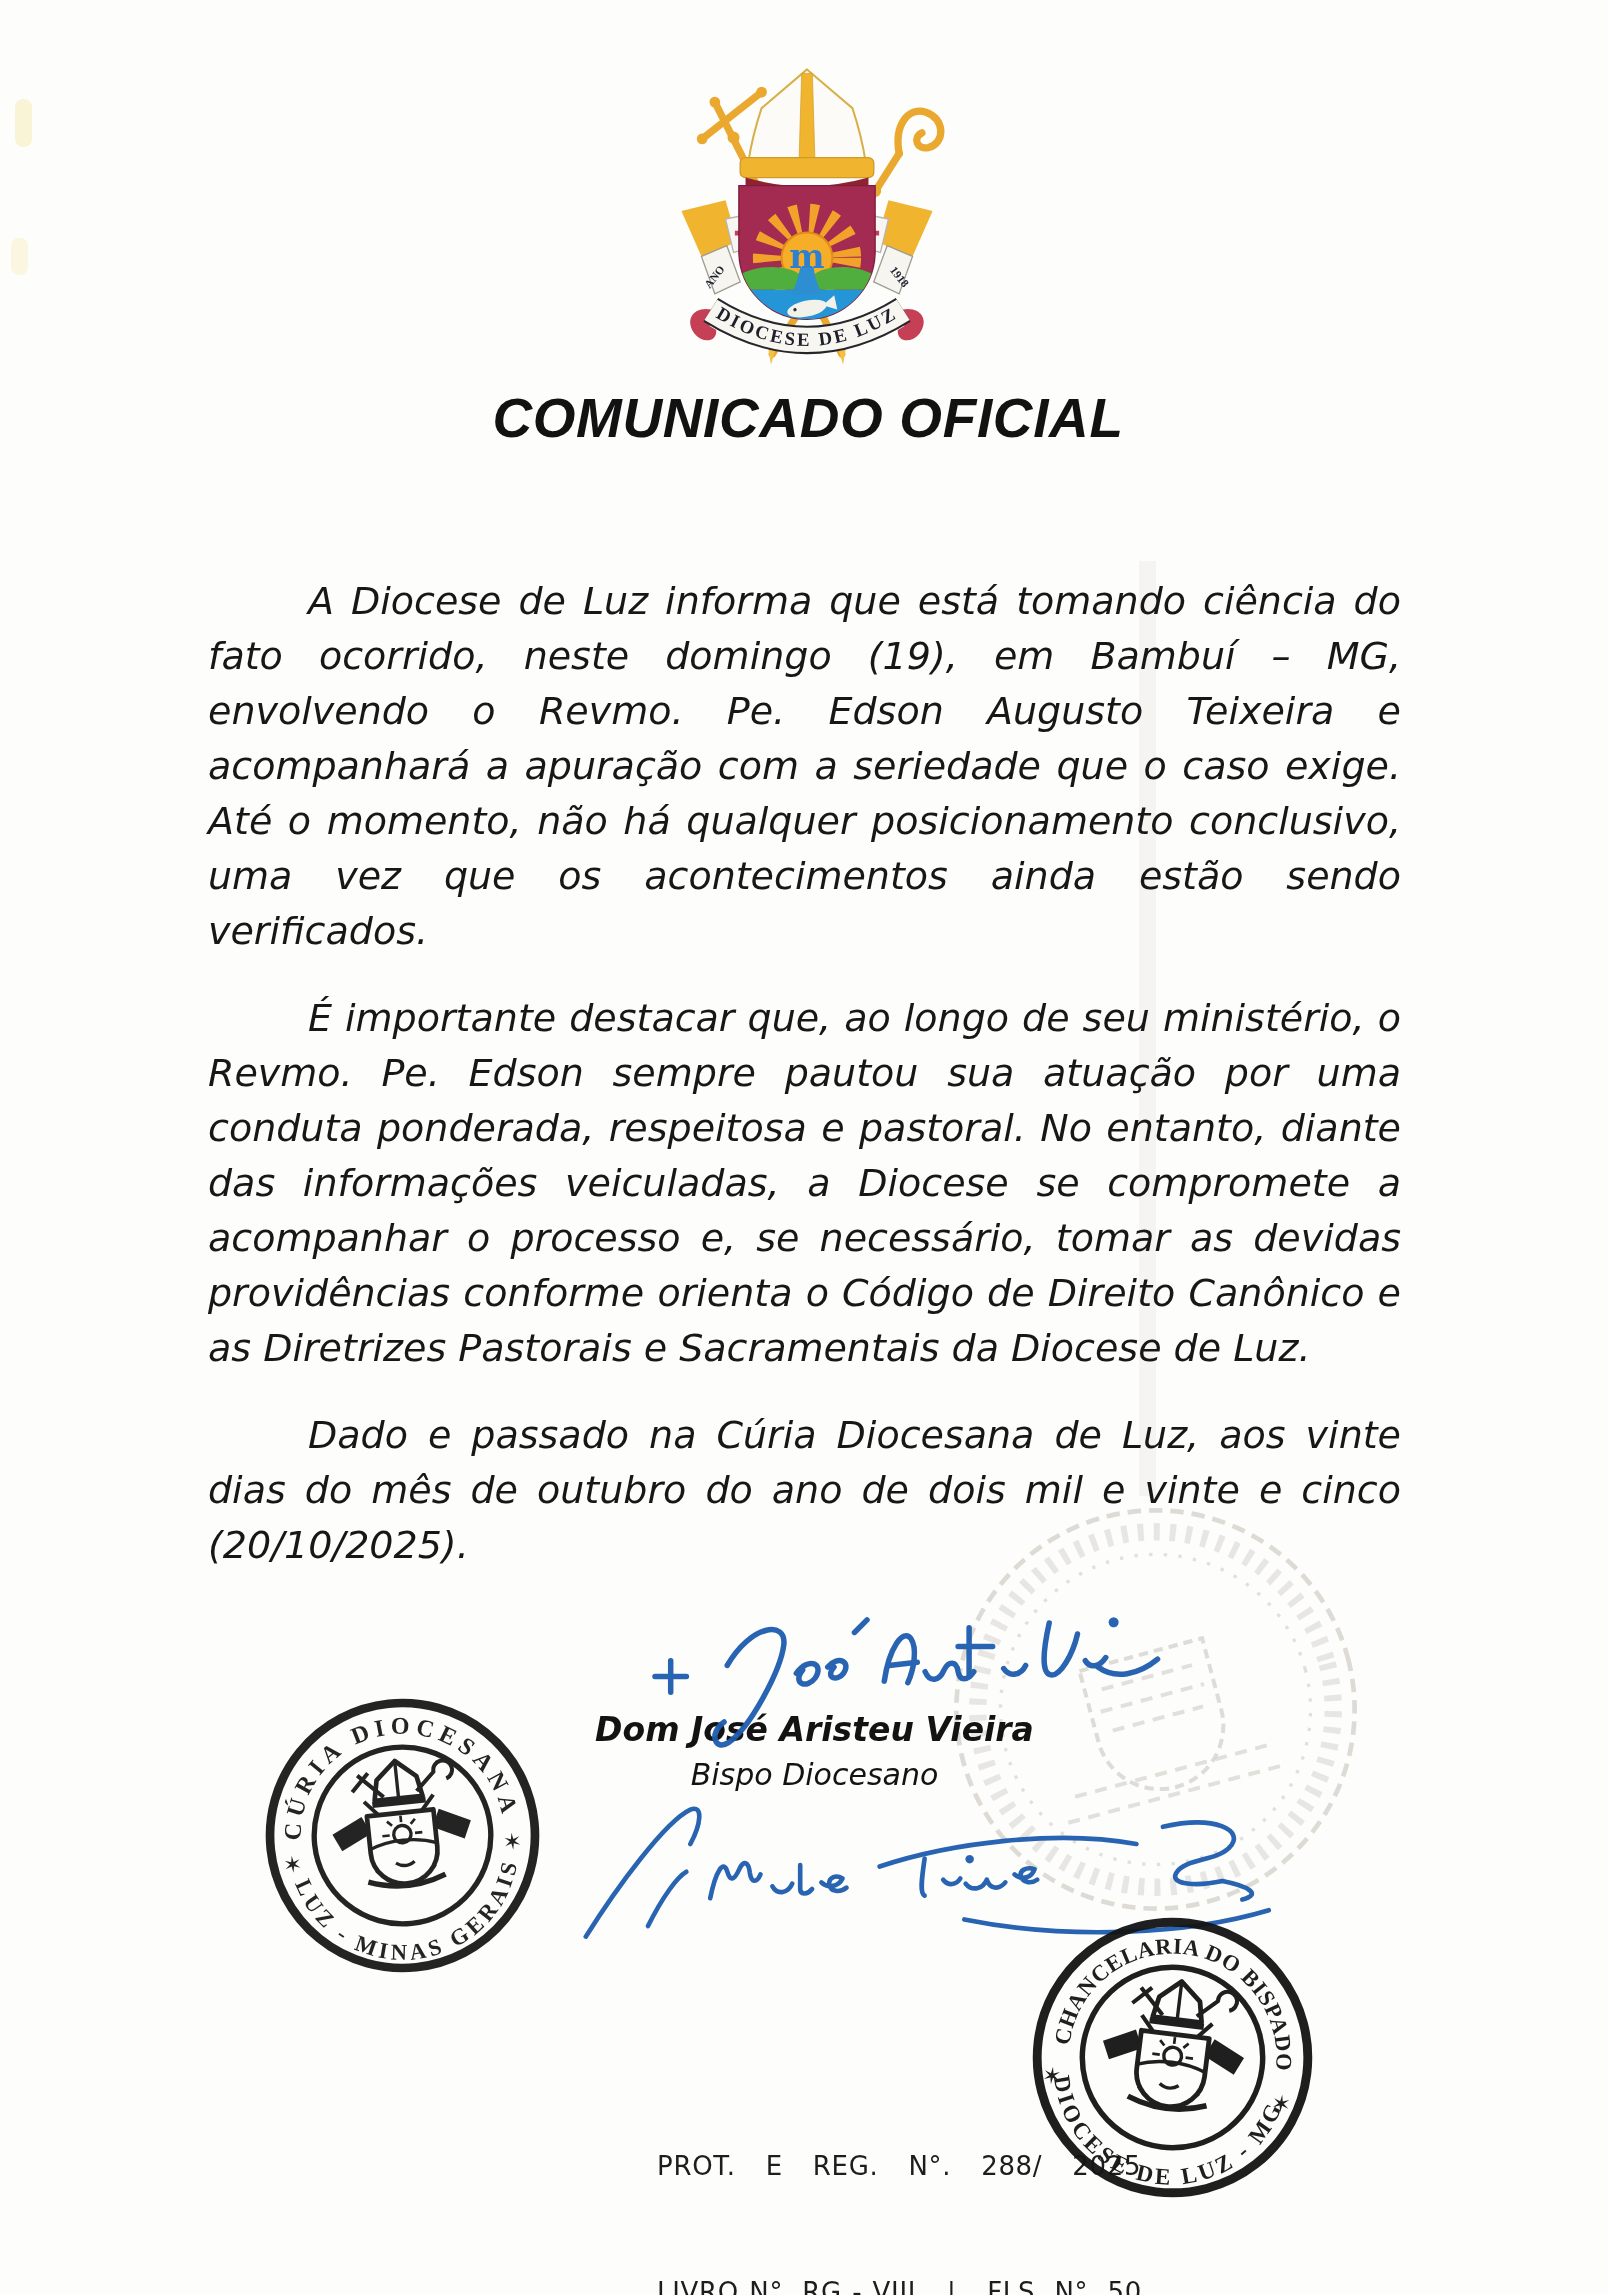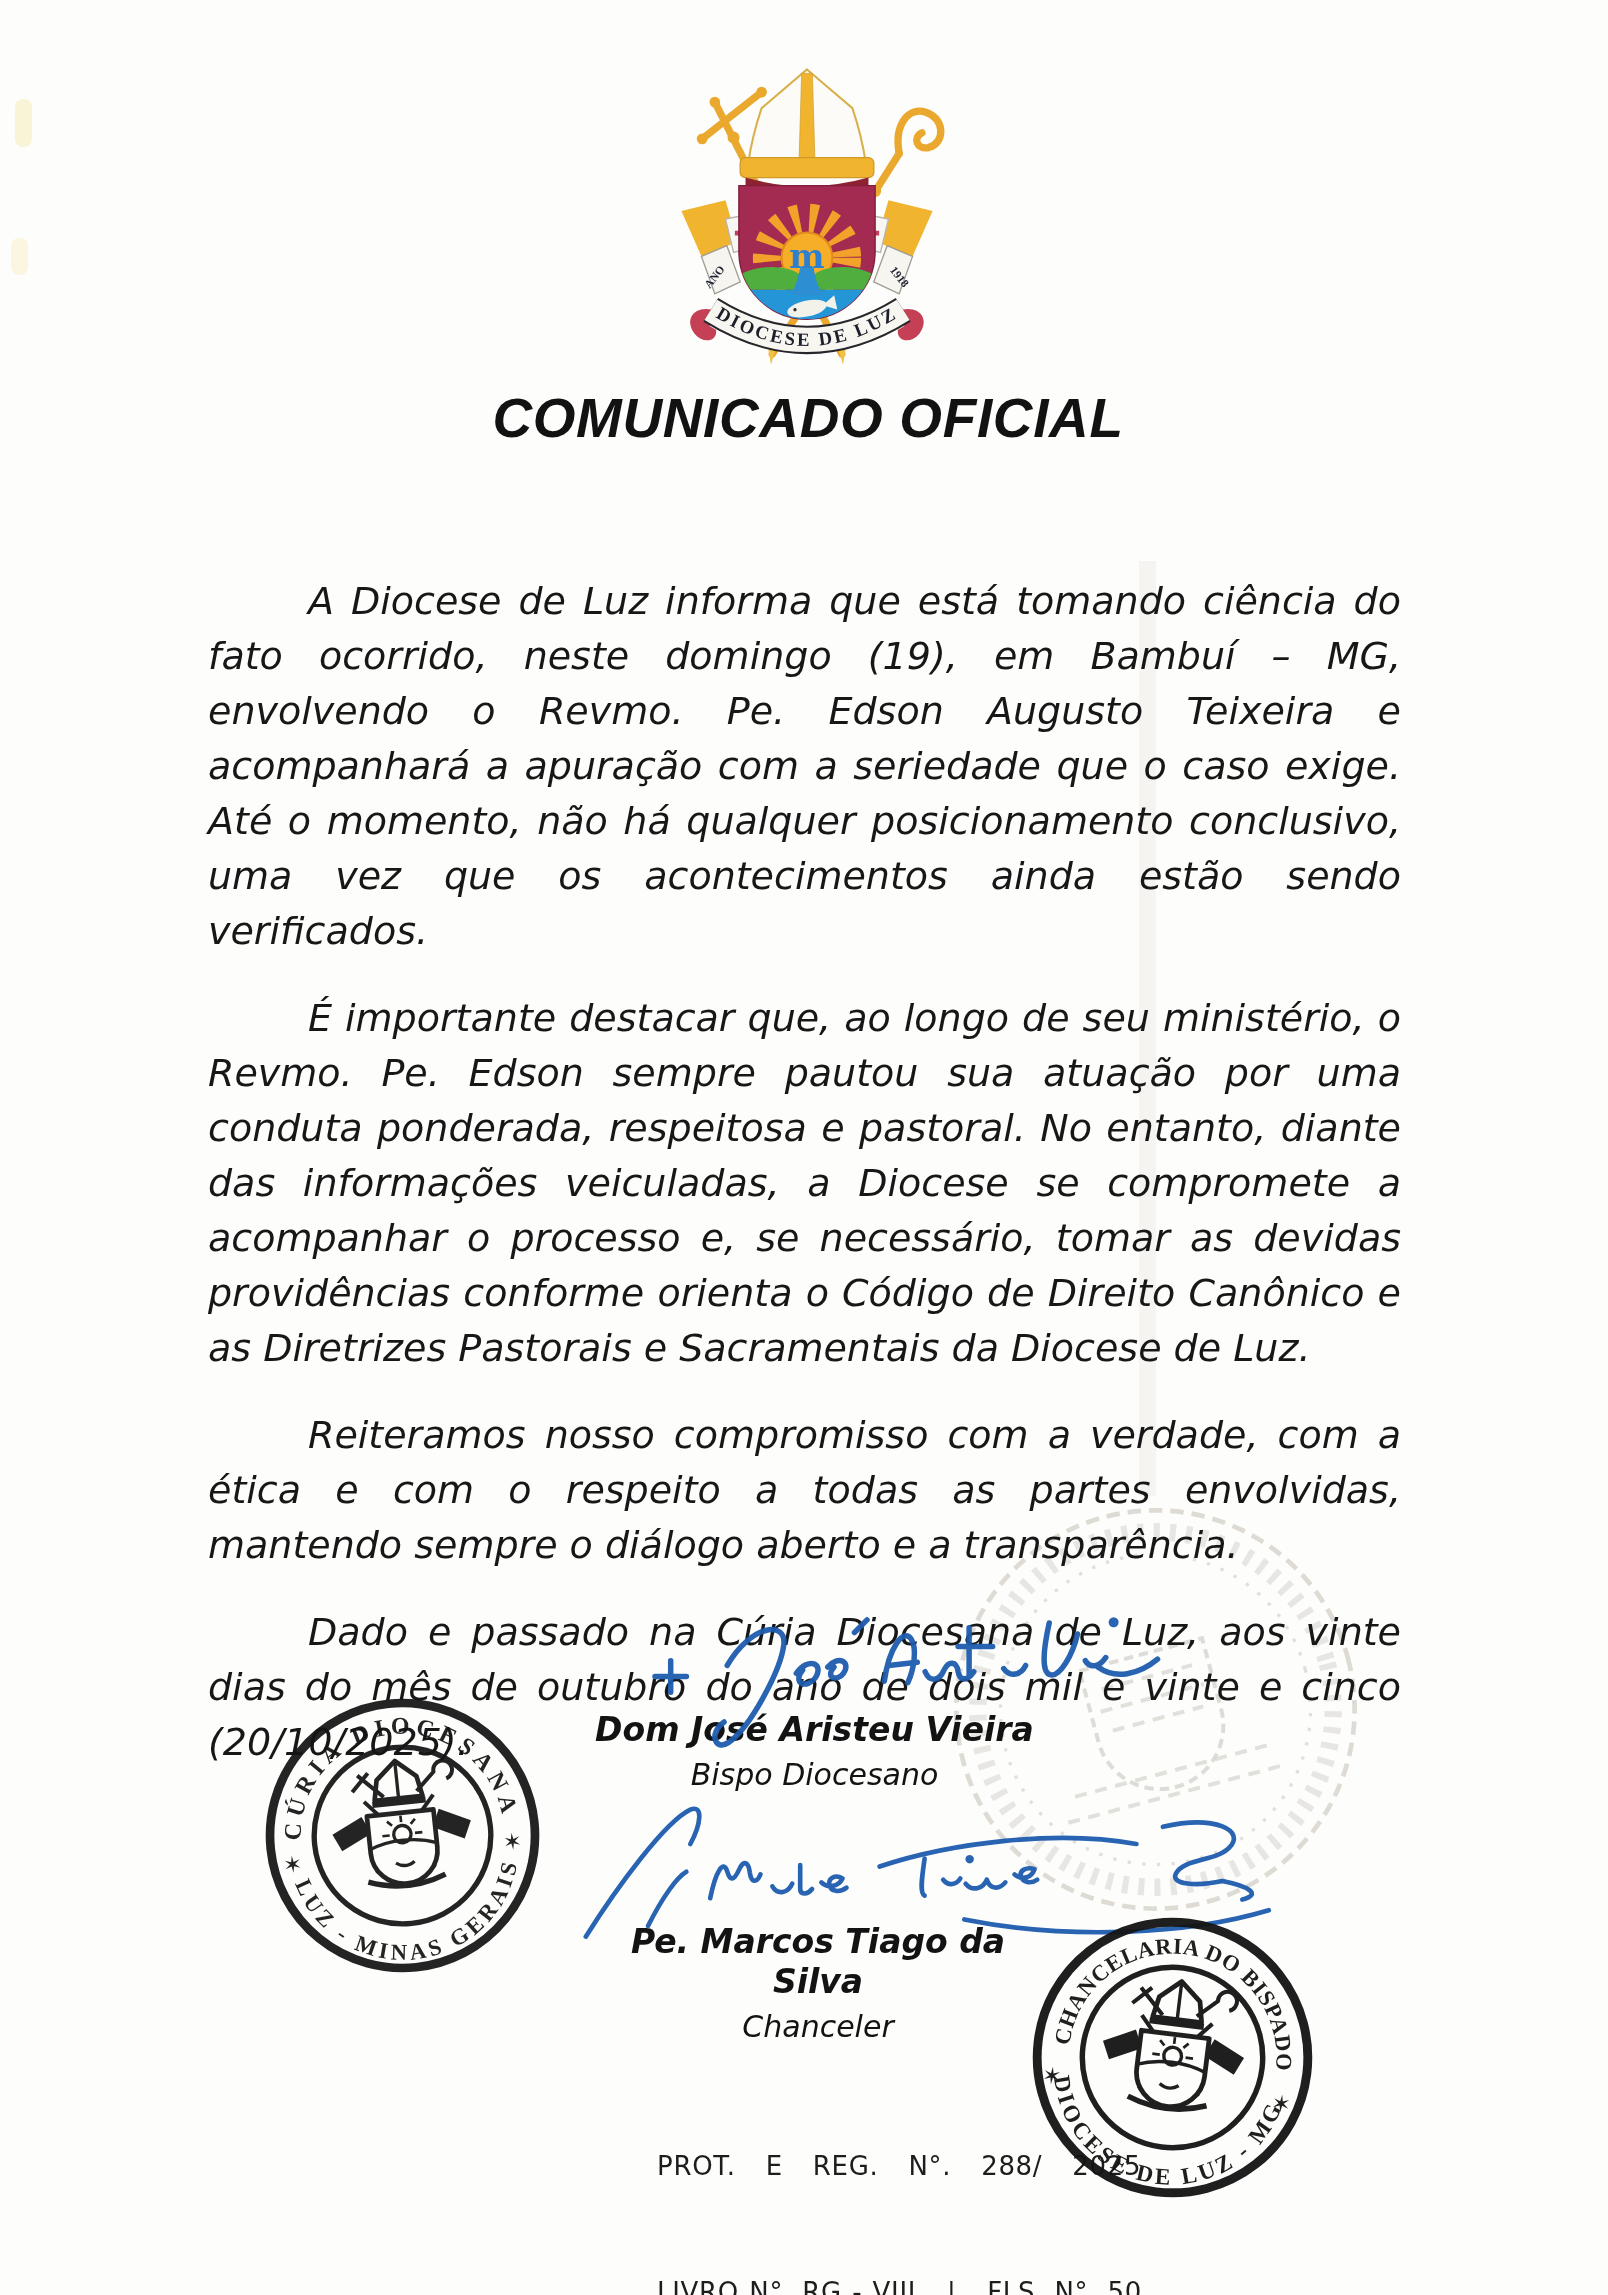--- a/index.html
+++ b/index.html
@@ -121,21 +121,20 @@
         <textPath href="#bannerTextPath" startOffset="50%" text-anchor="middle">DIOCESE DE LUZ</textPath>
       </text>
     </g>
   </svg>
 
   <div class="doc-title">COMUNICADO OFICIAL</div>
 
   <div class="body-text">
     <p class="body-par">A Diocese de Luz informa que está tomando ciência do fato ocorrido, neste domingo (19), em Bambuí – MG, envolvendo o Revmo. Pe. Edson Augusto Teixeira e acompanhará a apuração com a seriedade que o caso exige. Até o momento, não há qualquer posicionamento conclusivo, uma vez que os acontecimentos ainda estão sendo verificados.</p>
     <p class="body-par">É importante destacar que, ao longo de seu ministério, o Revmo. Pe. Edson sempre pautou sua atuação por uma conduta ponderada, respeitosa e pastoral. No entanto, diante das informações veiculadas, a Diocese se compromete a acompanhar o processo e, se necessário, tomar as devidas providências conforme orienta o Código de Direito Canônico e as Diretrizes Pastorais e Sacramentais da Diocese de Luz.</p>
-    <p class="body-par">Reiteramos nosso compromisso com a verdade, com a ética e com o respeito a todas as partes envolvidas, mantendo sempre o diálogo aberto e a transparência.</p>
     <p class="body-par">Dado e passado na Cúria Diocesana de Luz, aos vinte dias do mês de outubro do ano de dois mil e vinte e cinco (20/10/2025).</p>
   </div>
 
   <svg class="layer seal" viewBox="-330 -330 660 660">
     <g transform="rotate(-15)" stroke="#d5d2ca" fill="none">
       <circle r="298" stroke-width="7" stroke-dasharray="20 12" opacity=".85"></circle>
       <circle r="266" stroke-width="26" stroke-dasharray="9 15" opacity=".55"></circle>
       <circle r="232" stroke-width="5" stroke-dasharray="5 17" opacity=".7"></circle>
       <path d="M-95,-85 H95 V25 A95,95 0 0 1 -95,25 Z" stroke-width="6" stroke-dasharray="14 9" opacity=".8"></path>
       <g stroke-width="6" stroke-dasharray="18 13" opacity=".7">
@@ -185,24 +184,20 @@
       <path d="M588,140 c8,10 20,8 26,-2"></path>
       <path d="M628,112 a3,3 0 1 1 .1,0"></path>
       <path d="M622,146 c10,12 26,8 32,-6 c4,14 18,16 28,4"></path>
       <path d="M696,132 c12,10 26,4 30,-8 c-12,-4 -24,2 -20,12 c3,9 16,10 24,4"></path>
       <path d="M920,60 C1000,42 1046,66 1020,92 C1000,112 952,108 940,130 C930,148 972,150 1010,142"></path>
       <path d="M1010,142 C1050,150 1070,162 1040,170"></path>
       <path d="M620,200 C780,232 960,222 1080,186"></path>
     </g>
   </svg>
 
-  <div class="signer" style="left:581px;top:1922px;width:474px;">
-    <div class="name">Pe. Marcos Tiago da Silva</div>
-    <div class="role">Chanceler</div>
-  </div>
 
   <div class="protocol">
     <div class="l1">PROT.  E  REG.  N°.  288/  2025</div>
     <div class="l2">LIVRO N°. RG - VIII   |   FLS. N°. 50</div>
   </div>
 
   <svg class="layer stamp1" viewBox="-210 -210 420 420">
     <g transform="rotate(-6)" opacity=".93">
       <circle r="198" fill="none" stroke="#141414" stroke-width="13"></circle>
       <circle r="132" fill="none" stroke="#141414" stroke-width="8"></circle>

